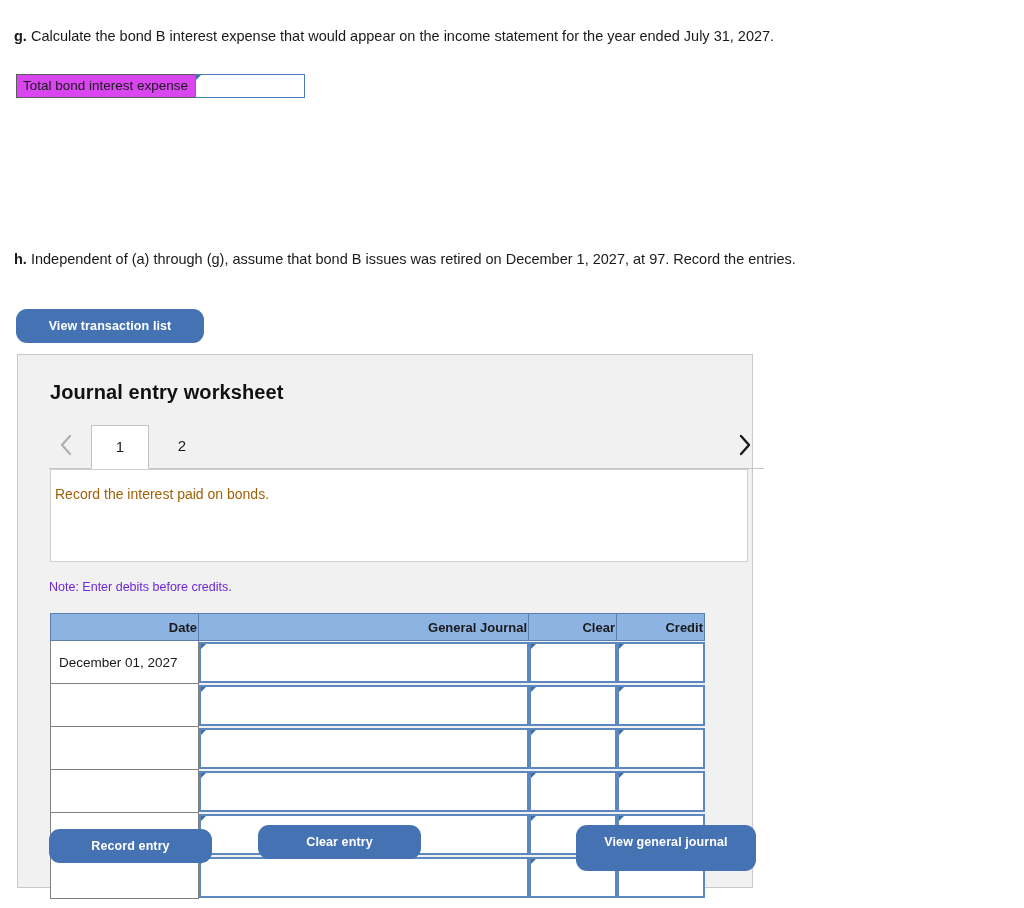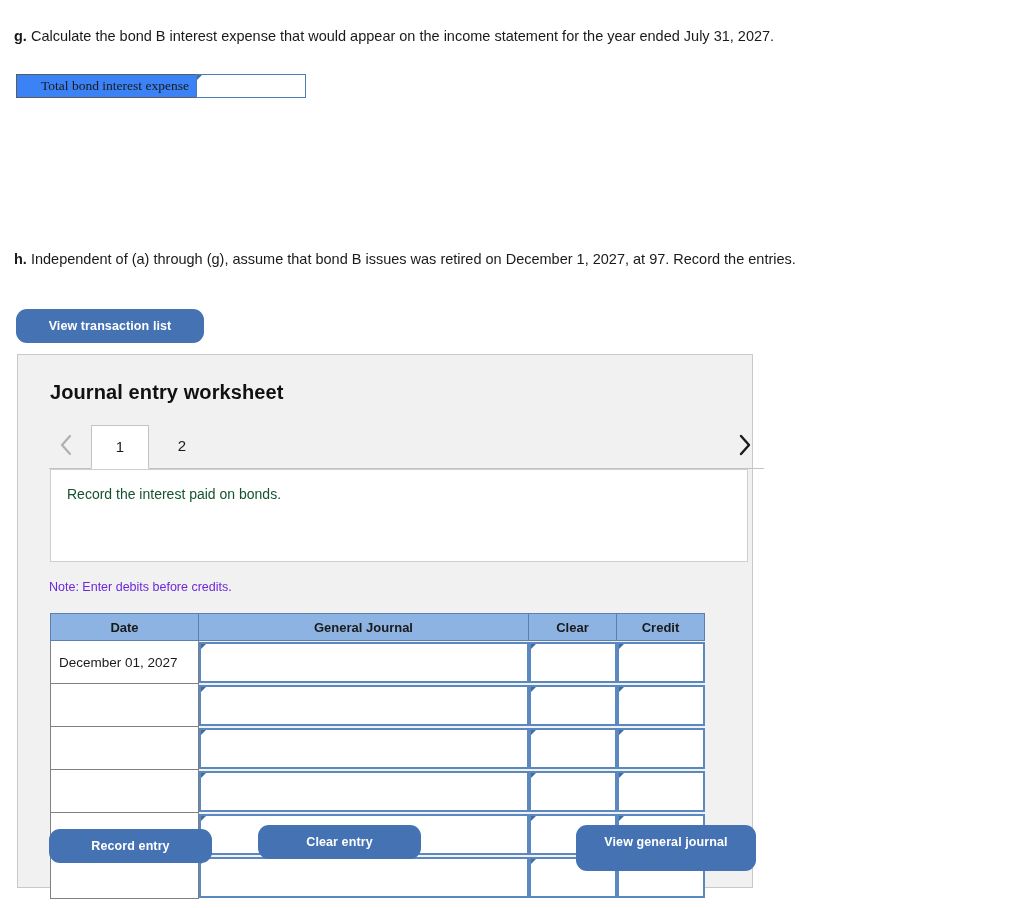--- a/index.html
+++ b/index.html
@@ -31,29 +31,28 @@
   
   #total-field {
     position: absolute;
     left: 16px;
     top: 74px;
     display: flex;
     align-items: stretch;
     height: 24px;
   }
   #total-field .lbl {
-    background: #3b82f6;
+    background: #d946ef;
     border: 1px solid #5c5c5c;
     border-right: none;
     font-size: 13.5px;
     line-height: 22px;
-    padding: 0 7px 0 24px;
+    padding: 0 7px 0 6px;
     color: #1a1a1a;
     white-space: nowrap;
-    font-family: Liberation Serif, serif;
   }
   .cellinput {
     position: relative;
     background: #ffffff;
     border: 1px solid #4a7ebb;
     box-sizing: border-box;
   }
   .cellinput::before {
     content: "";
     position: absolute;
@@ -174,24 +173,24 @@
     left: 32px;
     top: 114px;
     width: 698px;
     height: 93px;
     background: #ffffff;
     border: 1px solid #cfcfcf;
     box-sizing: border-box;
   }
   #instruction-text {
     position: absolute;
-    left: 16px;
+    left: 4px;
     top: 16px;
     font-size: 14px;
-    color: #14532d;
+    color: #a16207;
   }
 
   
   #note {
     position: absolute;
     left: 31px;
     top: 225px;
     font-size: 12.5px;
     color: #6d28d9;
   }
@@ -204,21 +203,21 @@
     border-collapse: collapse;
     table-layout: fixed;
   }
   #journal-table th {
     background: #8db3e2;
     border: 1px solid #5b7fae;
     font-size: 13px;
     font-weight: bold;
     color: #1a1a1a;
     height: 24px;
-    text-align: center;
+    text-align: right;
   }
   #journal-table td {
     padding: 8px;
     height: 26px;
     vertical-align: middle;
   }
   .col-date  { width: 148px; }
   .col-gj    { width: 330px; }
   .col-deb   { width: 88px; }
   .col-cre   { width: 88px; }

